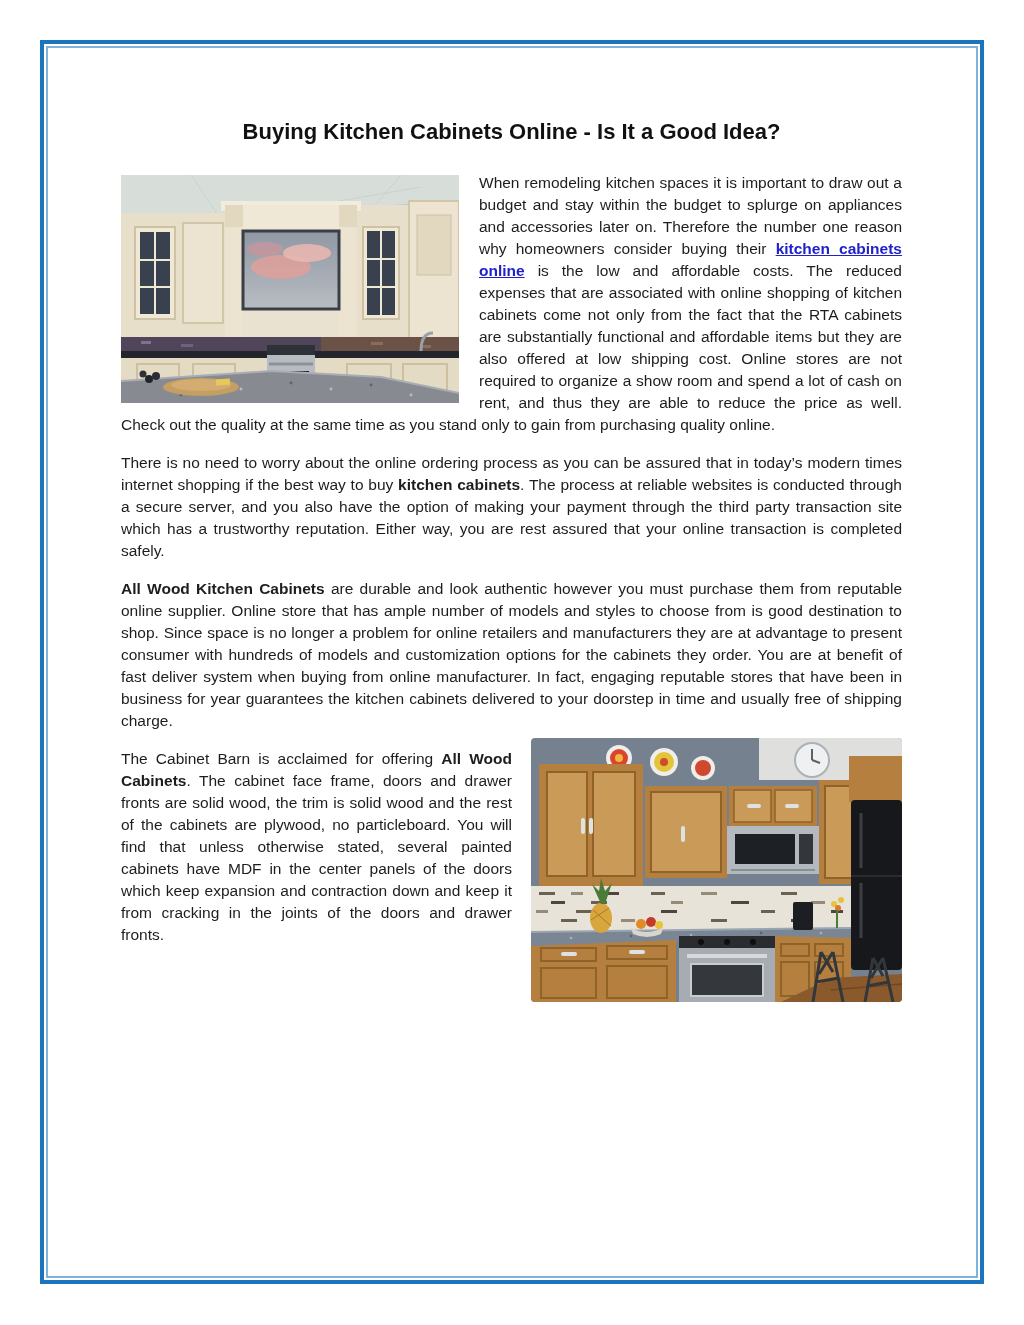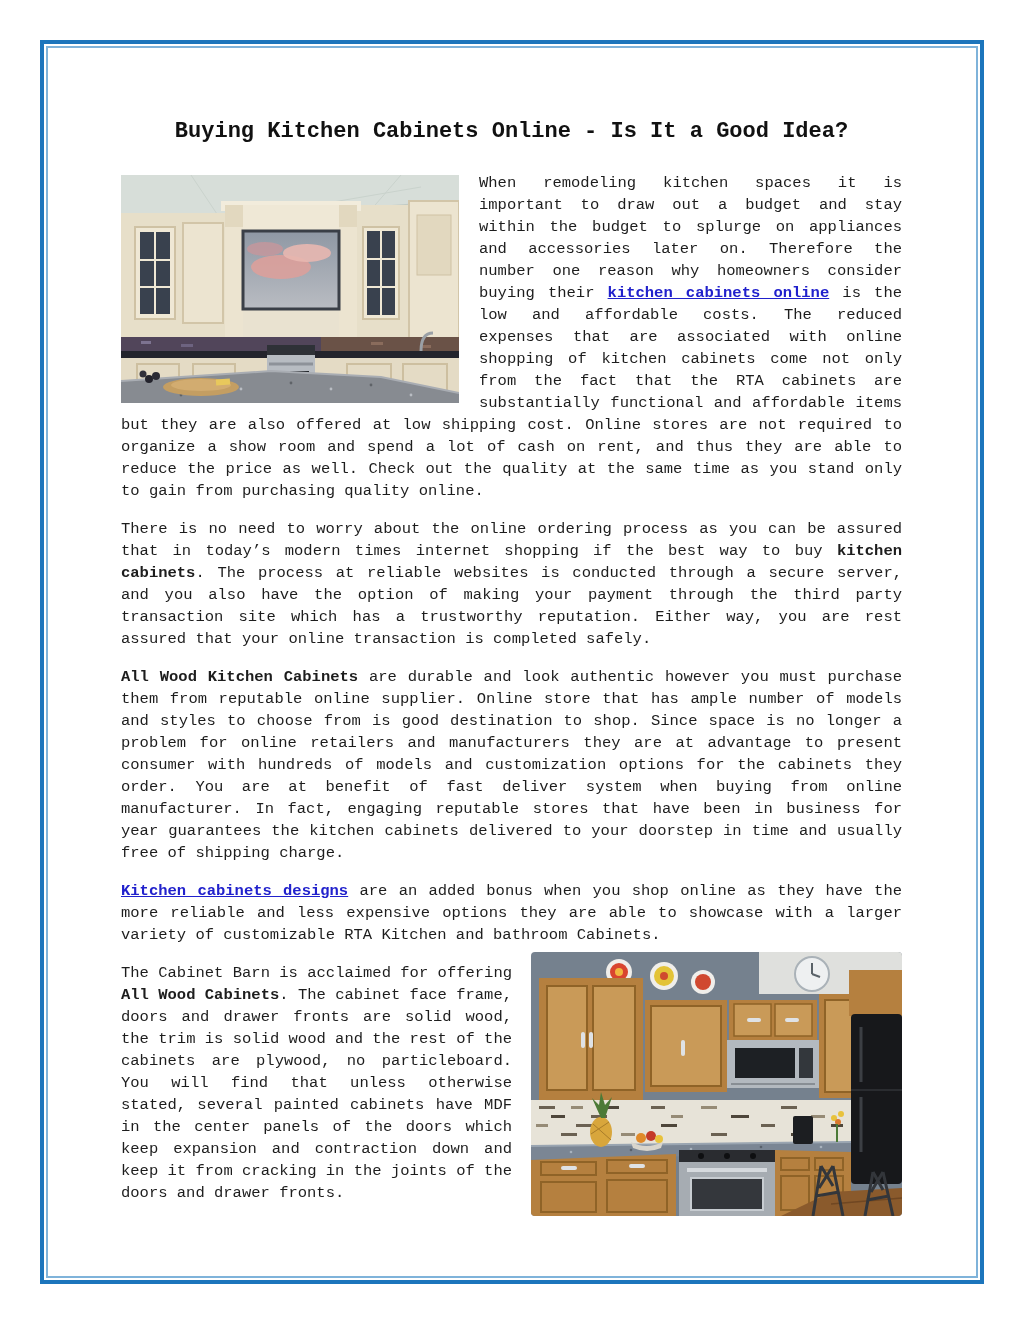--- a/index.html
+++ b/index.html
@@ -6,21 +6,21 @@
     --border-outer:#1c75bc;
     --border-inner:#7fb3da;
     --link:#2121cc;
     --text:#1d1d1d;
     --background:#ffffff;
   }
   html,body{margin:0;padding:0;background:#fff;}
   .page{
     position:relative;width:1024px;height:1325px;overflow:hidden;
     background:var(--background);
-    font-family:Liberation Mono, monospace;
+    font-family:Liberation Sans, sans-serif;
     color:var(--text);
   }
   .frame-outer{
     box-sizing:border-box;position:absolute;left:40px;top:40px;
     width:944px;height:1244px;border:4px solid var(--border-outer);
   }
   .frame-inner{
     box-sizing:border-box;position:absolute;left:2px;top:2px;right:2px;bottom:2px;
     border:2px solid var(--border-inner);
   }
@@ -131,23 +131,20 @@
     </p>
 
     <p class="para">
       <span>There is no need to worry about the online ordering process as you can be assured that in today’s modern times internet shopping if the best way to buy </span><b>kitchen cabinets</b><span>. The process at reliable websites is conducted through a secure server, and you also have the option of making your payment through the third party transaction site which has a trustworthy reputation. Either way, you are rest assured that your online transaction is completed safely.</span>
     </p>
 
     <p class="para">
       <b>All Wood Kitchen Cabinets</b><span> are durable and look authentic however you must purchase them from reputable online supplier. Online store that has ample number of models and styles to choose from is good destination to shop. Since space is no longer a problem for online retailers and manufacturers they are at advantage to present consumer with hundreds of models and customization options for the cabinets they order. You are at benefit of fast deliver system when buying from online manufacturer. In fact, engaging reputable stores that have been in business for year guarantees the kitchen cabinets delivered to your doorstep in time and usually free of shipping charge.</span>
     </p>
 
-    <p class="para">
-      <a class="doclink">Kitchen cabinets designs</a><span> are an added bonus when you shop online as they have the more reliable and less expensive options they are able to showcase with a larger variety of customizable RTA Kitchen and bathroom Cabinets.</span>
-    </p>
 
     <p class="para">
       <span class="photo photo2" aria-label="Kitchen with light oak cabinets, blue-gray granite counters, stainless range and black refrigerator">
         <svg viewBox="0 0 371 264" preserveAspectRatio="none" aria-hidden="true">
           <rect width="371" height="264" fill="#75818e"></rect>
           <rect x="228" y="0" width="143" height="42" fill="#dfe0dd"></rect>
           <circle cx="88" cy="20" r="13" fill="#f0eeea"></circle>
             <circle cx="88" cy="20" r="9" fill="#d9452f"></circle>
             <circle cx="88" cy="20" r="4" fill="#f2b73f"></circle>
           <circle cx="133" cy="24" r="14" fill="#f0eeea"></circle>

